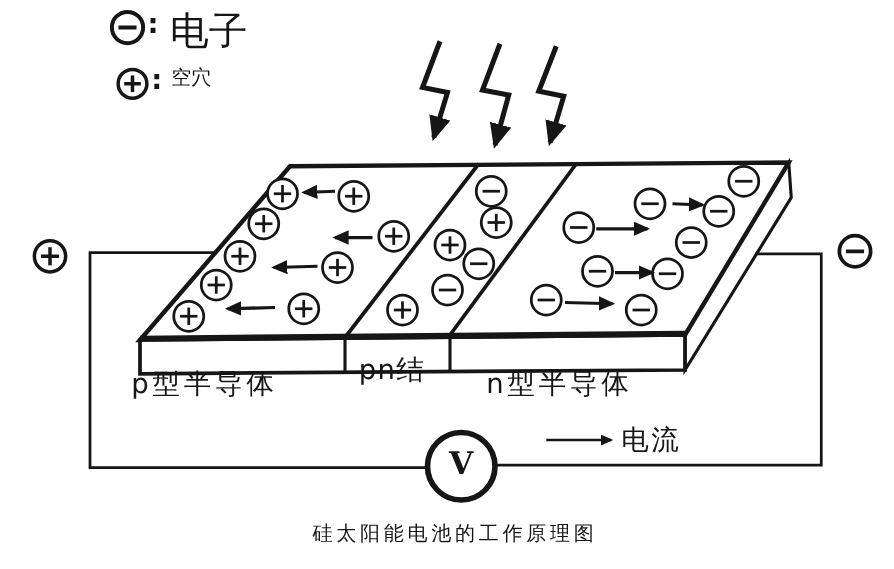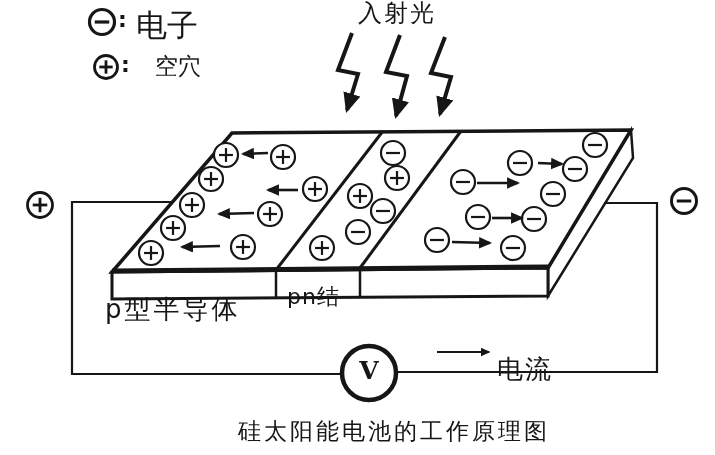--- a/index.html
+++ b/index.html
@@ -193,24 +193,24 @@
         <line x1="437" y1="352" x2="489" y2="352" stroke="#161616" stroke-width="2" marker-end="url(#ah)"></line>
         <polyline points="352,33 338,70 358,74 347,110" fill="none" stroke="#161616" stroke-width="4" stroke-linejoin="miter" marker-end="url(#ah)"></polyline>
         <polyline points="400,35 386,72 407,76 396,116" fill="none" stroke="#161616" stroke-width="4" stroke-linejoin="miter" marker-end="url(#ah)"></polyline>
         <polyline points="445,37 431,73 451,77 440,114" fill="none" stroke="#161616" stroke-width="4" stroke-linejoin="miter" marker-end="url(#ah)"></polyline>
       </g>
   </svg>
 
   <div class="txt" style="left:118px;top:7px;font-size:22px;font-weight:bold">:</div>
   <div class="txt" style="left:136px;top:8px;font-size:31px">电子</div>
   <div class="txt" style="left:121px;top:52px;font-size:22px;font-weight:bold">:</div>
-  <div class="txt" style="left:155px;top:53px;font-size:23px">空穴</div>
-
-  <div class="txt" style="left:358px;top:0px;font-size:24px;letter-spacing:2px">入射光</div>
-
-  <div class="txt" style="left:105px;top:295px;font-size:26px;letter-spacing:3px">p型半导体</div>
+  <div class="txt" style="left:137px;top:53px;font-size:16px">空穴</div>
+
+
+  <div class="txt" style="left:105px;top:295px;font-size:22px;letter-spacing:3px">p型半导体</div>
   <div class="txt" style="left:287px;top:284px;font-size:22px;letter-spacing:1px">pn结</div>
+  <div class="txt" style="left:389px;top:295px;font-size:22px;letter-spacing:3px">n型半导体</div>
 
   <div class="txt vlabel" style="left:356px;top:357px;width:26px;font-size:25px">V</div>
-  <div class="txt" style="left:497px;top:355px;font-size:26px;letter-spacing:2px">电流</div>
-
-  <div class="txt" style="left:238px;top:418px;font-size:23px;letter-spacing:3px">硅太阳能电池的工作原理图</div>
+  <div class="txt" style="left:497px;top:340px;font-size:22px;letter-spacing:2px">电流</div>
+
+  <div class="txt" style="left:250px;top:418px;font-size:16px;letter-spacing:3px">硅太阳能电池的工作原理图</div>
 </div>
 
 </body></html>

